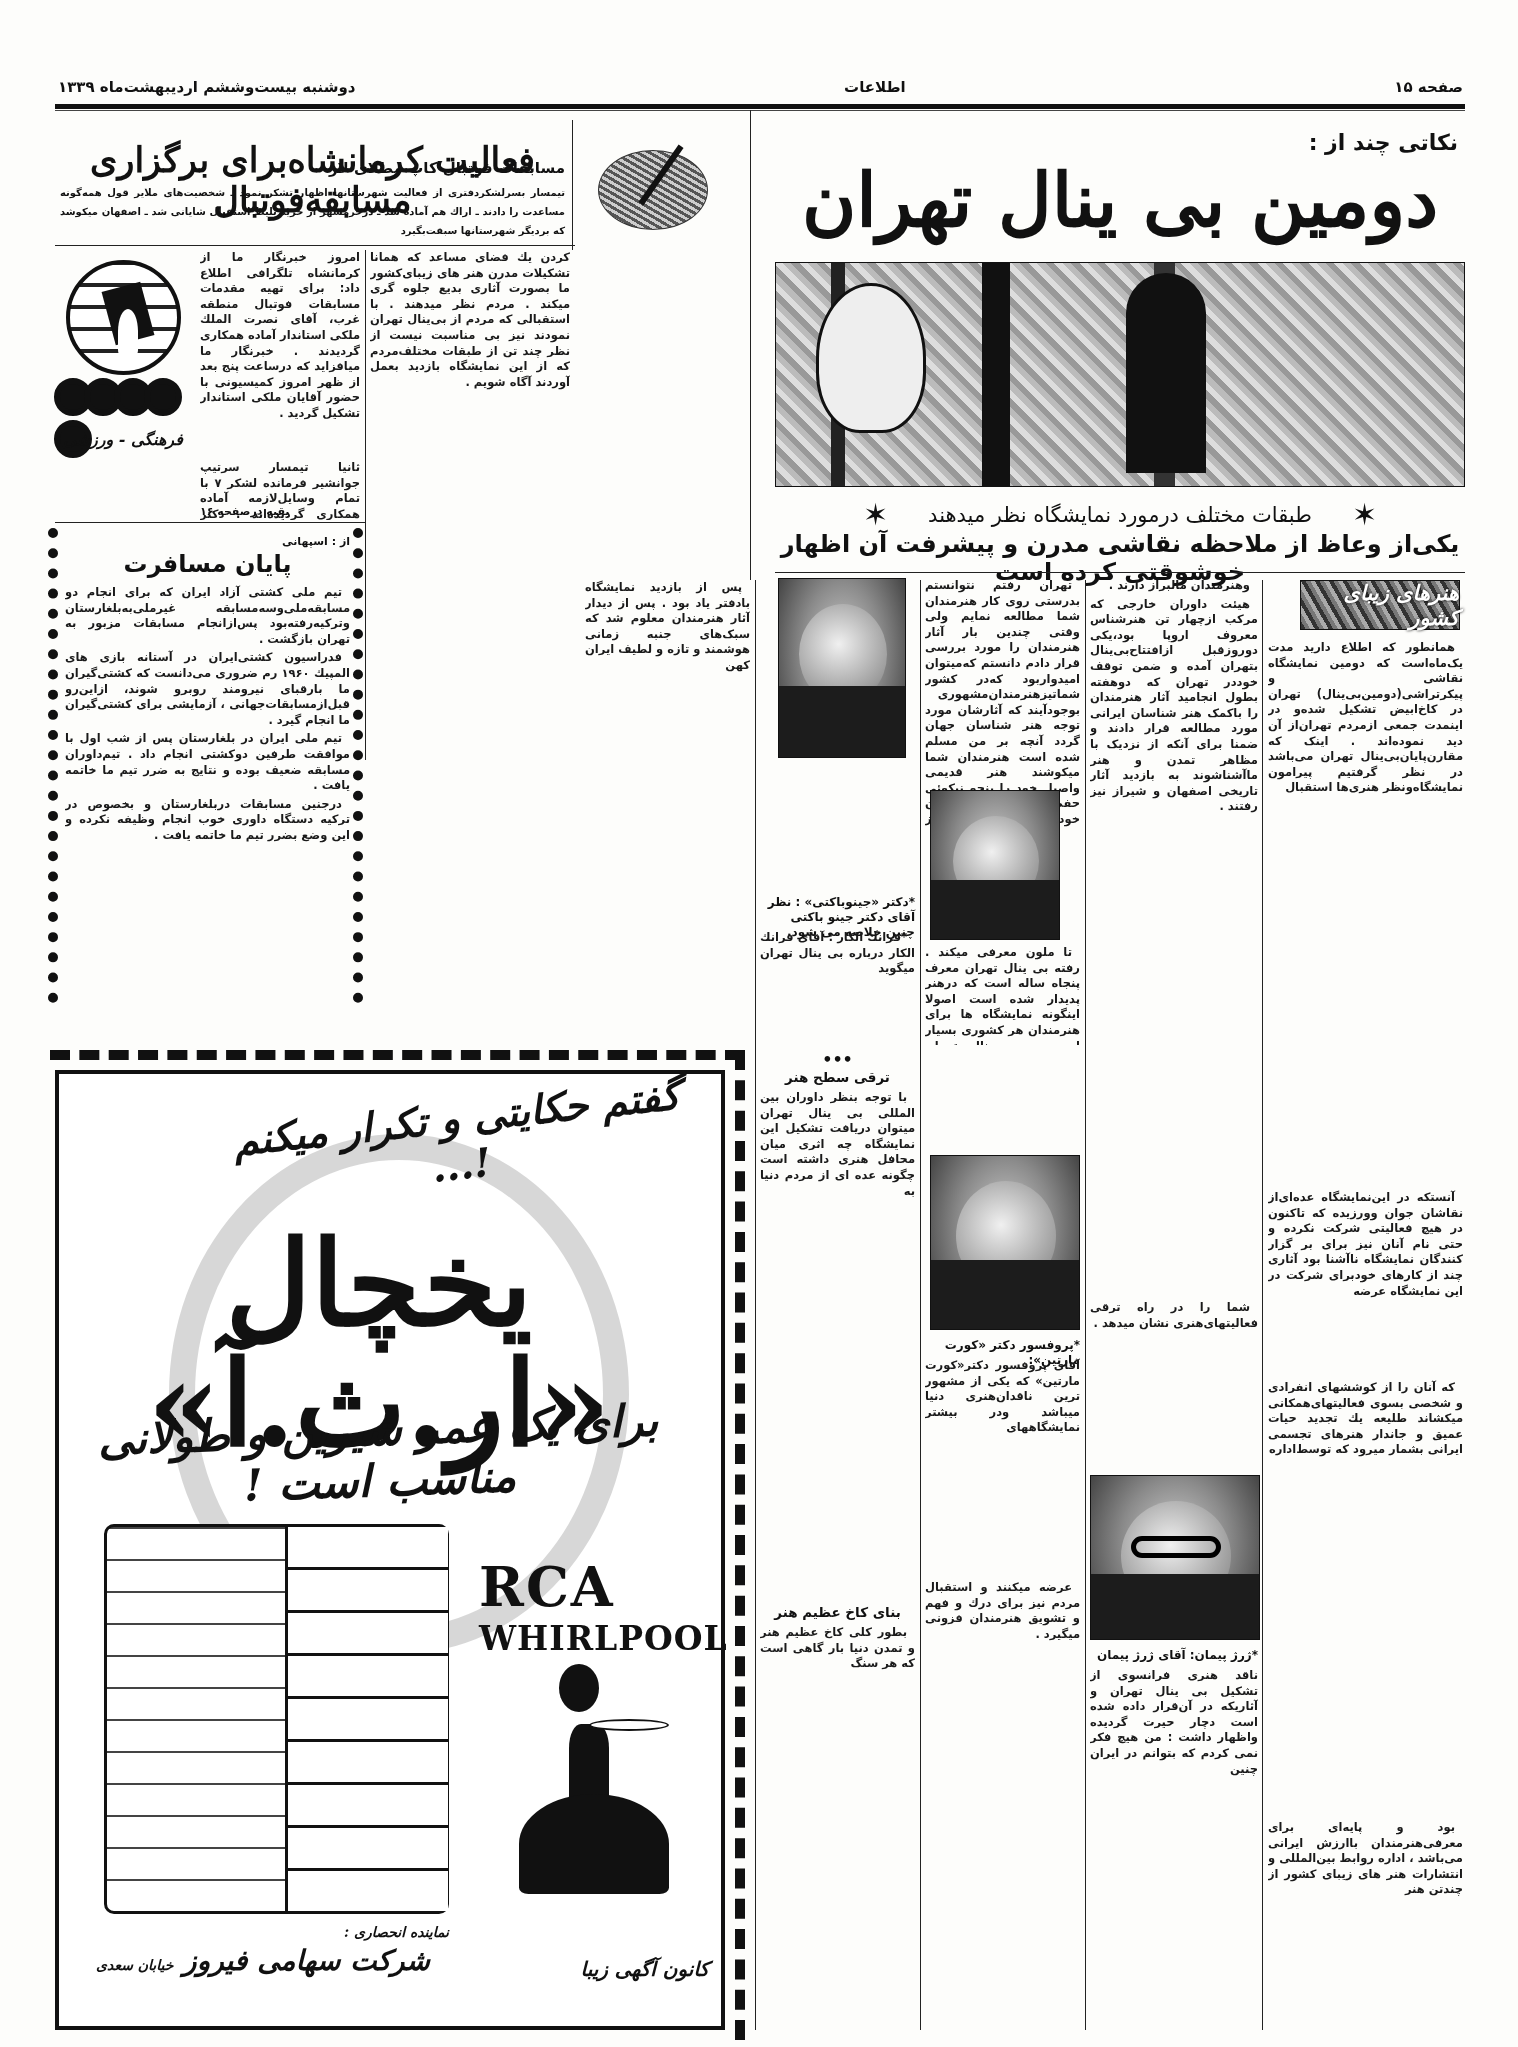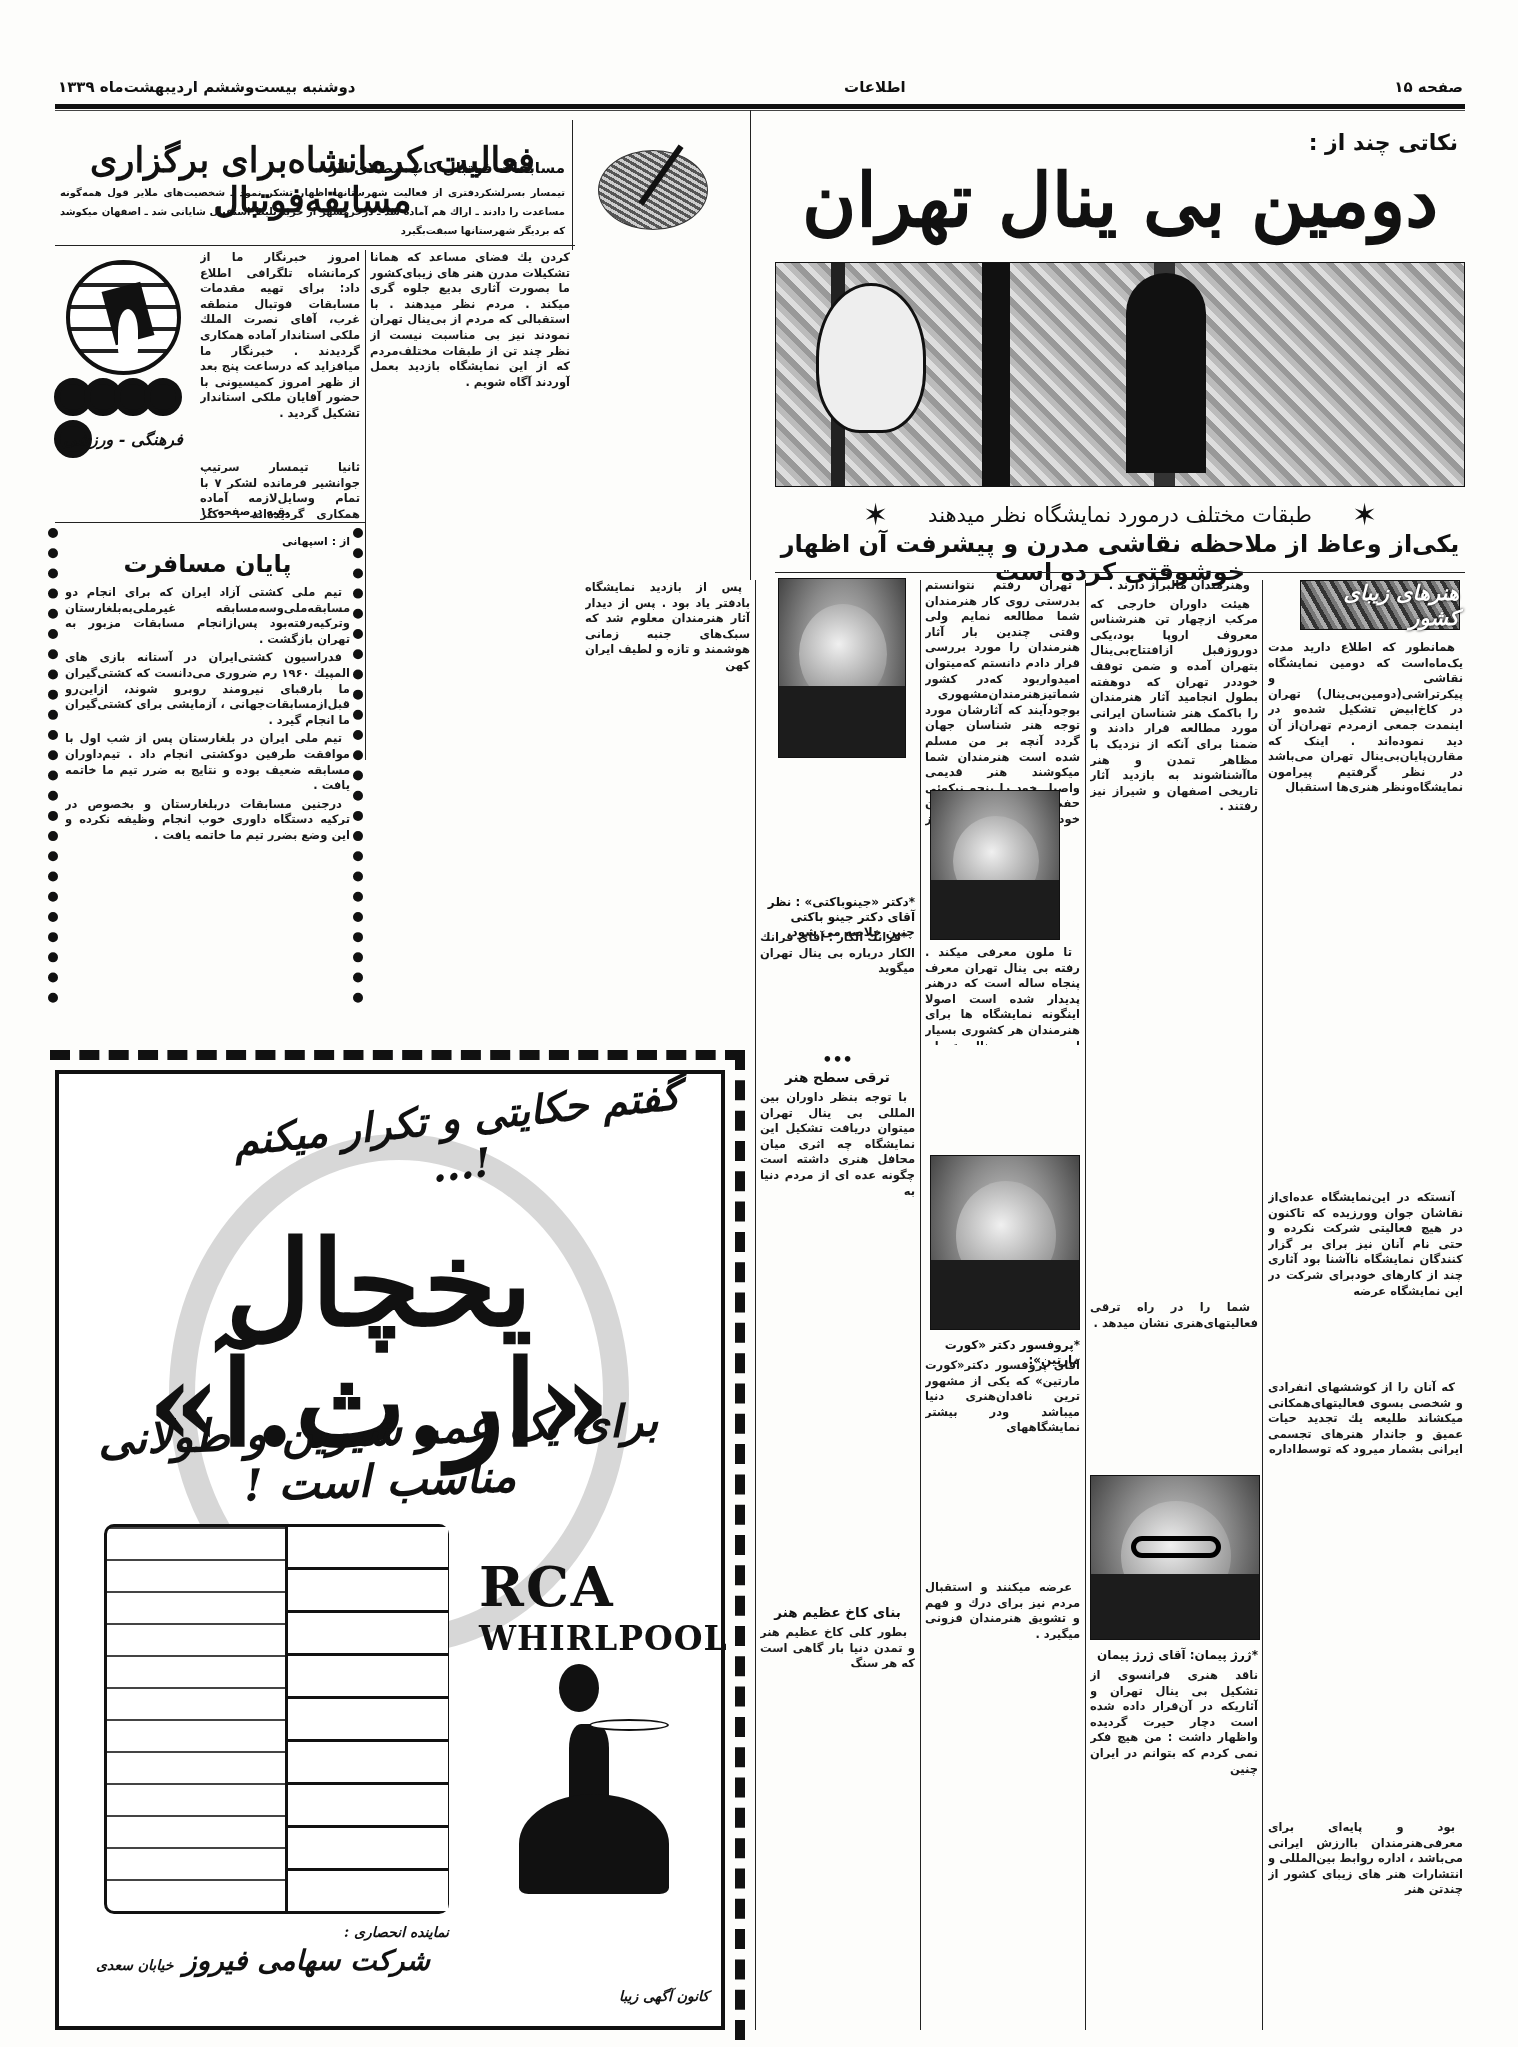--- a/index.html
+++ b/index.html
@@ -209,14 +209,14 @@
     <div style="position:absolute; top:0; left:40px; width:40px; height:48px; border-radius:50%; background:#111;"></div>
     <div style="position:absolute; top:60px; left:50px; width:40px; height:80px; background:#111; border-radius:30% 30% 0 0;"></div>
     <div style="position:absolute; top:130px; left:0; width:150px; height:100px; background:#111; border-radius:80% 80% 10% 10%;"></div>
     <div style="position:absolute; top:55px; left:70px; width:80px; height:12px; border:2px solid #111; border-radius:50%; background:#fff;"></div>
   </div>
   <div class="abs" style="top:850px; left:170px; width:220px; text-align:right; font-family:'DejaVu Serif',serif; font-style:italic; font-size:14px; font-weight:bold;">نماینده انحصاری :</div>
   <div class="abs" style="top:870px; left:4px; width:400px; text-align:center; font-family:'DejaVu Serif',serif; font-style:italic; font-weight:bold; font-size:28px;">
     <span>شرکت سهامی فیروز</span>
     <span style="font-size:14px;">خیابان سعدی</span>
   </div>
-  <div class="abs" style="top:914px; left:500px; width:150px; text-align:right; font-family:'DejaVu Serif',serif; font-style:italic; font-weight:bold; font-size:14px;">کانون آگهی زیبا</div>
+  <div class="abs" style="top:883px; left:500px; width:150px; text-align:right; font-family:'DejaVu Serif',serif; font-style:italic; font-weight:bold; font-size:20px;">کانون آگهی زیبا</div>
 </div>
 
 </body></html>

